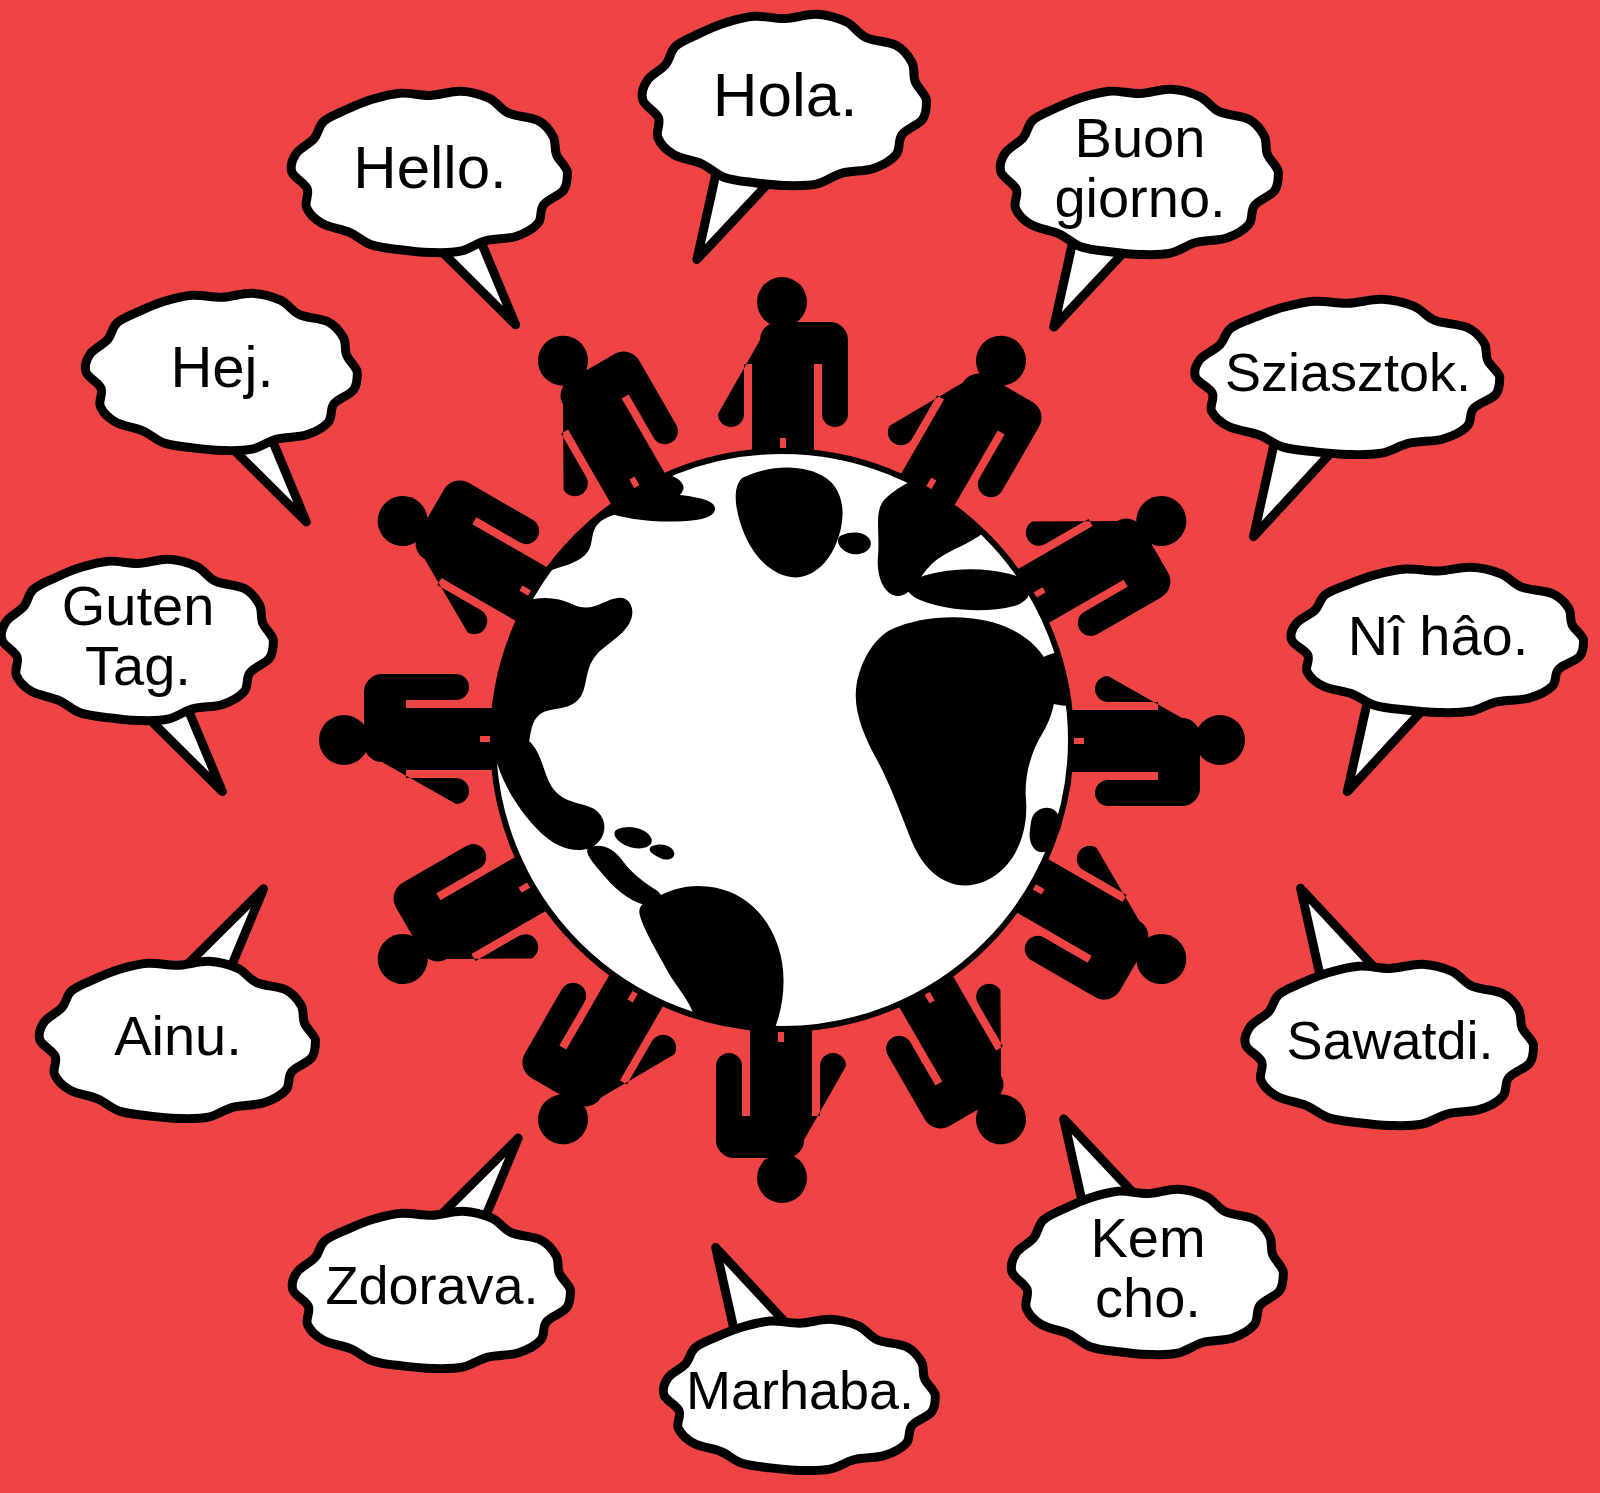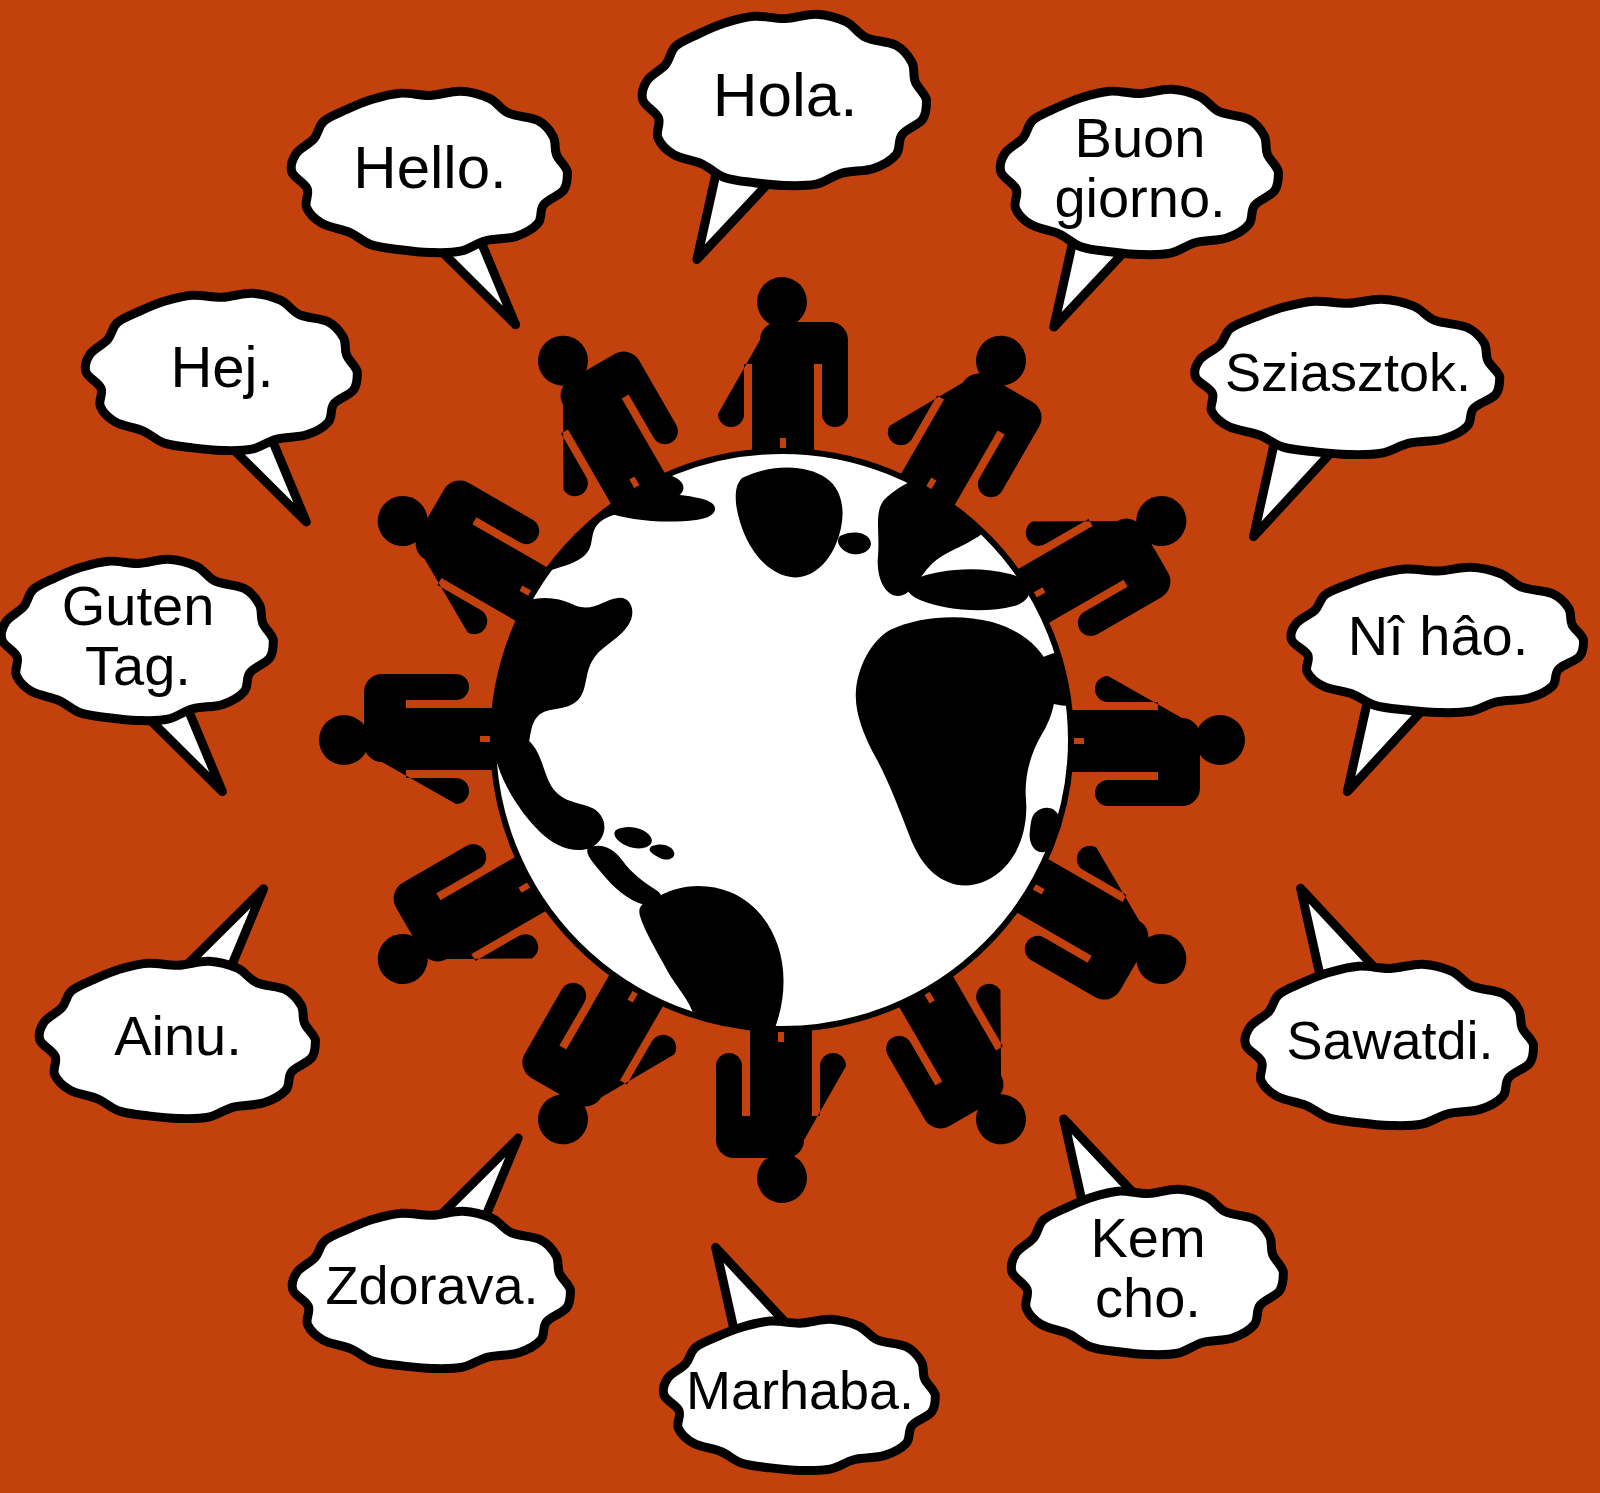--- a/index.html
+++ b/index.html
@@ -9,21 +9,21 @@
     background: #ffffff;
   }
   body {
     font-family: "Liberation Sans", sans-serif;
     color: #000000;
   }
   #stage {
     position: relative;
     width: 1600px;
     height: 1493px;
-    background: #c2410c;
+    background: #ef4444;
     overflow: hidden;
     text-decoration: underline;
   }
   #scene-svg {
     position: absolute;
     left: 0;
     top: 0;
     width: 1600px;
     height: 1493px;
     display: block;

